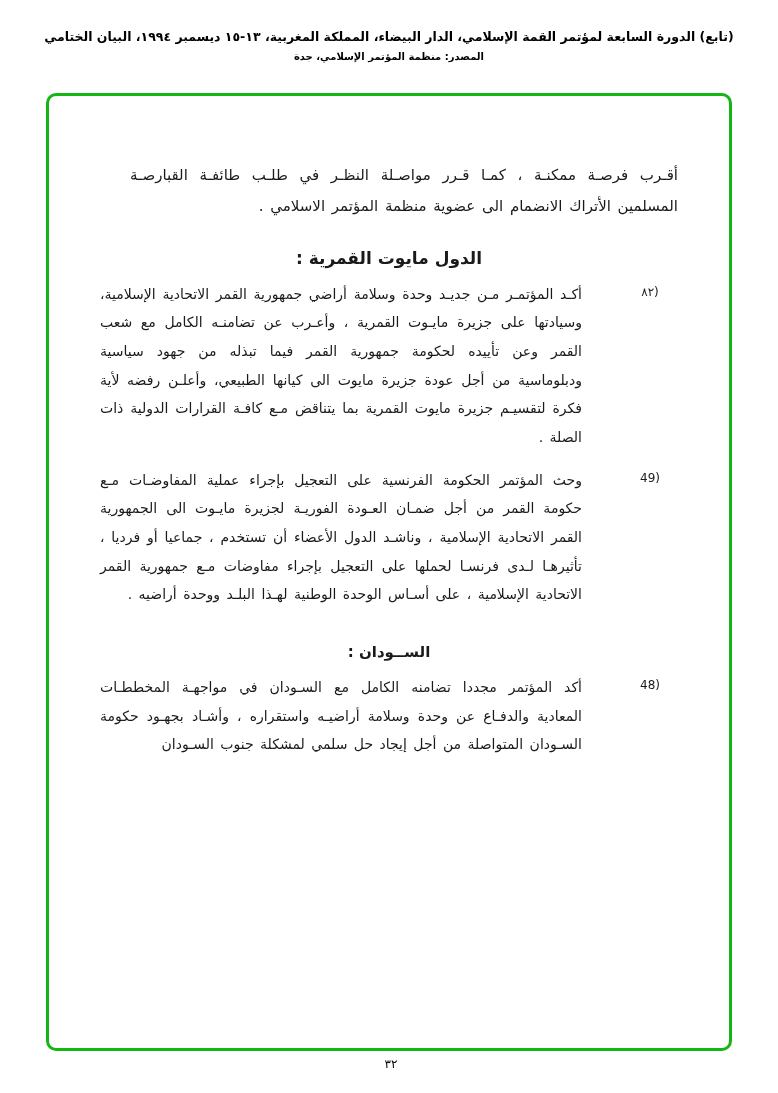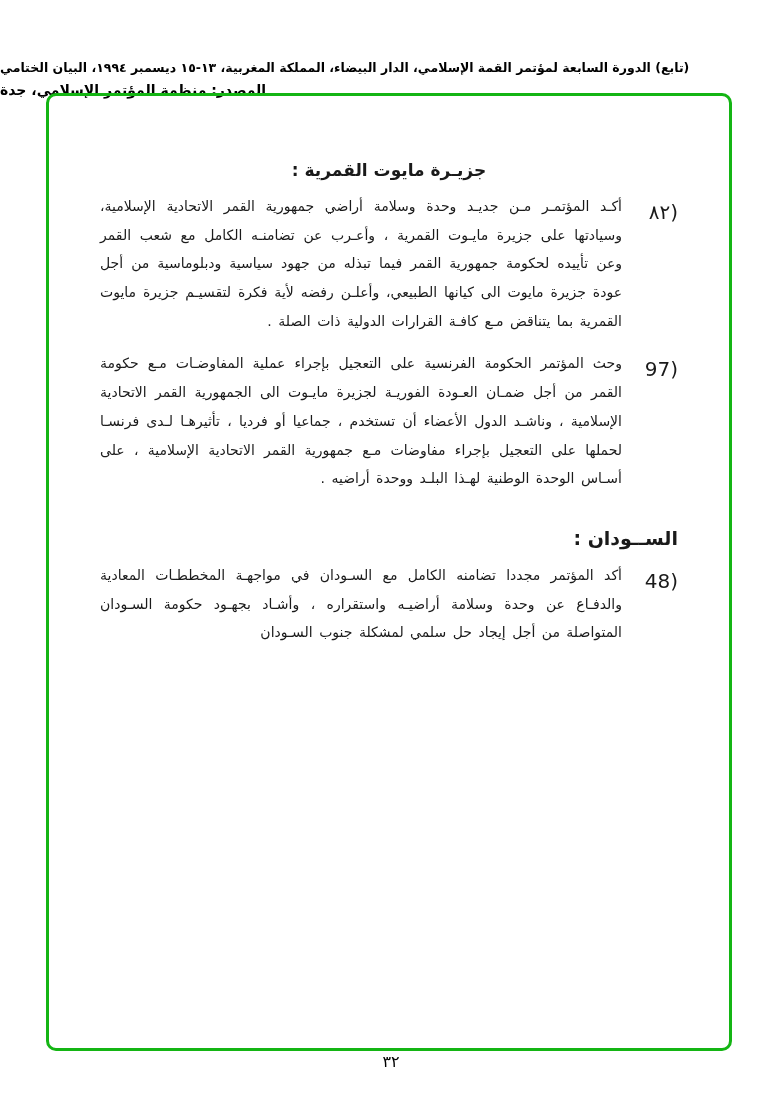--- a/index.html
+++ b/index.html
@@ -15,33 +15,32 @@
     font-family: "DejaVu Sans", "Liberation Sans", sans-serif;
     overflow: hidden;
   }
 
   
   .header {
     position: absolute;
     top: 28px;
     left: 0;
     right: 0;
-    text-align: left;
+    text-align: center;
     direction: rtl;
-    margin-top: 31px;
   }
   .header-line1 {
     font-size: 12.5px;
     font-weight: bold;
     color: #000000;
     letter-spacing: 0px;
     line-height: 1.4;
   }
   .header-line2 {
-    font-size: 14px;
+    font-size: 10px;
     font-weight: bold;
     color: #000000;
     margin-top: 4px;
     line-height: 1.4;
   }
 
   
   .frame {
     position: absolute;
     top: 93px;
@@ -80,87 +79,90 @@
 
   .section-heading {
     font-size: 17px;
     font-weight: bold;
     text-align: center;
     margin: 0 0 12px 0;
     letter-spacing: 1px;
   }
 
   .heading-sudan {
-    font-size: 19px;
+    font-size: 15px;
     font-weight: bold;
+    text-align: center;
     margin: 34px 0 12px 0;
     letter-spacing: 3px;
   }
 
   
   .item {
     display: flex;
     flex-direction: row;
     align-items: flex-start;
     margin-bottom: 14px;
   }
   .item-num {
     flex: 0 0 56px;
-    font-size: 20px;
+    font-size: 12px;
     line-height: 2.05;
-    text-align: right;
+    text-align: center;
     padding-top: 0px;
     white-space: nowrap;
     direction: rtl;
+    margin-left: 40px;
   }
   .item-body {
     flex: 1 1 auto;
     font-size: 14px;
     line-height: 2.05;
     text-align: justify;
     text-align-last: right;
     word-spacing: 2px;
   }
 
   
   .footer {
     position: absolute;
     bottom: 22px;
     left: 4px;
     right: 0;
     text-align: center;
-    font-size: 16px;
+    font-size: 12px;
     color: #000000;
     direction: rtl;
   }
 </style>
 </head>
 <body>
 
 <div class="page">
 
   <div class="header">
     <div class="header-line1">(تابع) الدورة السابعة لمؤتمر القمة الإسلامي، الدار البيضاء، المملكة المغربية، ١٣-١٥ ديسمبر ١٩٩٤، البيان الختامي</div>
     <div class="header-line2">المصدر:  منظمة المؤتمر الإسلامي، جدة</div>
   </div>
 
   <div class="frame"></div>
 
   <div class="content">
 
+    <p class="para intro">أقـرب فرصـة ممكنـة ، كمـا قـرر  مواصـلة النظـر في طلـب طائفـة القبارصـة المسلمين الأتراك الانضمام الى عضوية منظمة المؤتمر الاسلامي .</p>
 
-    <div class="section-heading">جزيـرة مايوت القمرية :</div>
+    <div class="section-heading">الدول مايوت القمرية :</div>
 
     <div class="item">
       <div class="item-num">(٨٢</div>
       <div class="item-body">أكـد المؤتمـر مـن جديـد وحدة وسلامة أراضي جمهورية القمر الاتحادية الإسلامية، وسيادتها  على جزيرة مايـوت القمرية ، وأعـرب عن تضامنـه الكامل مع شعب القمر وعن تأييده لحكومة جمهورية القمر فيما تبذله من جهود سياسية ودبلوماسية من أجل عودة جزيرة مايوت الى كيانها الطبيعي، وأعلـن رفضه لأية فكرة لتقسيـم جزيرة مايوت القمرية بما يتناقض مـع كافـة القرارات الدولية ذات الصلة .</div>
     </div>
 
     <div class="item">
-      <div class="item-num">(97</div>
+      <div class="item-num">(49</div>
       <div class="item-body">وحث المؤتمر الحكومة الفرنسية على التعجيل بإجراء عملية المفاوضـات مـع حكومة القمر من أجل ضمـان العـودة الفوريـة لجزيرة مايـوت الى الجمهورية القمر الاتحادية الإسلامية ، وناشـد الدول الأعضاء أن تستخدم ، جماعيا أو فرديا ، تأثيرهـا لـدى فرنسـا لحملها على التعجيل بإجراء مفاوضات مـع جمهورية القمر الاتحادية الإسلامية ، على أسـاس الوحدة الوطنية لهـذا البلـد ووحدة أراضيه .</div>
     </div>
 
     <div class="heading-sudan">الســودان :</div>
 
     <div class="item">
       <div class="item-num">(48</div>
       <div class="item-body">أكد المؤتمر مجددا تضامنه الكامل  مع السـودان في مواجهـة المخططـات المعادية والدفـاع عن وحدة وسلامة أراضيـه واستقراره ، وأشـاد بجهـود حكومة السـودان المتواصلة من أجل إيجاد حل سلمي لمشكلة جنوب السـودان</div>
     </div>
 

